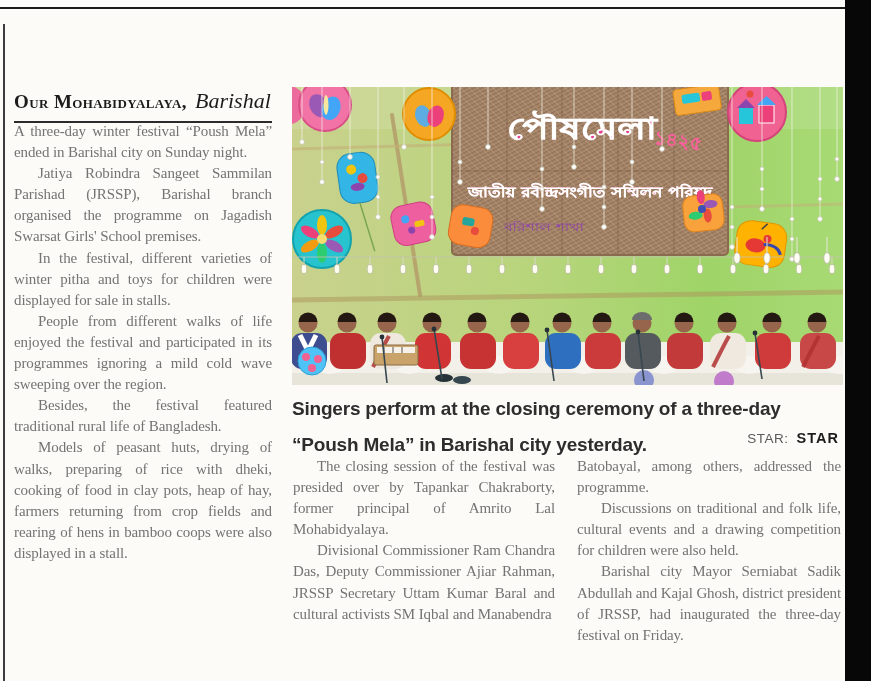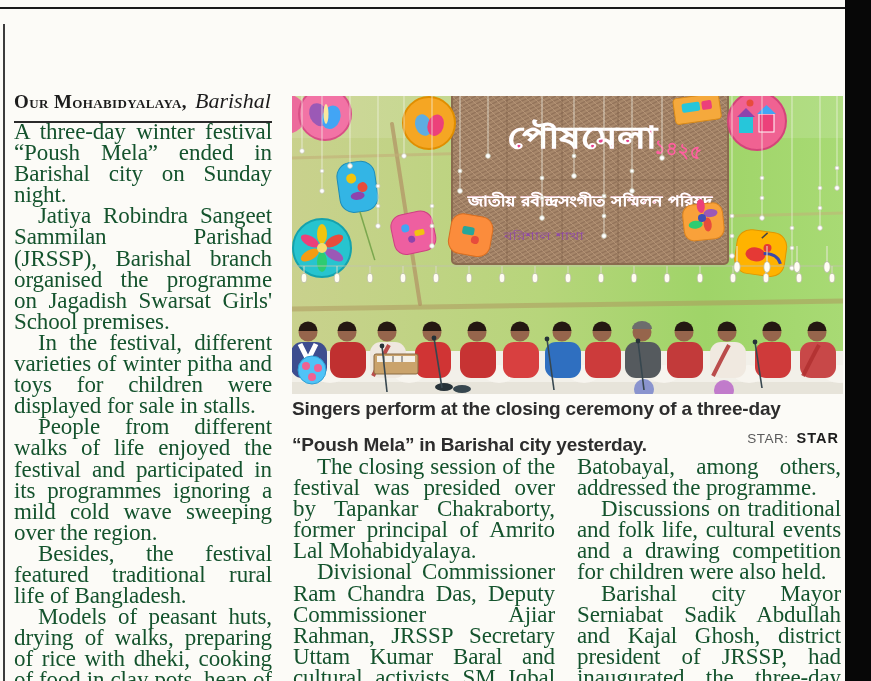--- a/index.html
+++ b/index.html
@@ -8,27 +8,27 @@
   .top-rule{position:absolute;left:0;top:7px;width:845px;height:2px;background:#1a1a1a;}
   .left-rule{position:absolute;left:3px;top:24px;width:2px;height:657px;background:#3c3c3c;}
   .scan-strip{position:absolute;left:845px;top:0;width:26px;height:681px;background:#070707;}
   .headline{position:absolute;left:11px;top:13px;width:834px;font-size:60px;line-height:1.05;
             font-weight:400;letter-spacing:-0.5px;white-space:nowrap;color:#1d1d1d;}
   .byline{position:absolute;left:14px;top:88px;width:258px;border-bottom:2px solid #2b2b2b;
           padding-bottom:7px;}
   .byline .who{font-variant:small-caps;font-weight:bold;font-size:19px;letter-spacing:.4px;}
   .byline .where{font-style:italic;font-size:22px;margin-left:4px;}
   .col{position:absolute;overflow:hidden;}
-  .col p{margin:0;font-size:23px;line-height:21.1px;text-align:justify;color:#14532d;
+  .col p{margin:0;font-size:15px;line-height:21.1px;text-align:justify;color:#737373;
          letter-spacing:-0.1px;}
   .col p.ind{text-indent:24px;}
   #col1{left:14px;top:121px;width:258px;height:560px;}
   #col2{left:293px;top:456px;width:262px;height:225px;}
   #col3{left:577px;top:456px;width:264px;height:225px;}
-  .photo{position:absolute;left:292px;top:96px;width:455px;height:298px;background:#fef9c3;}
+  .photo{position:absolute;left:292px;top:87px;width:455px;height:298px;background:#fef9c3;}
   .caption{position:absolute;left:292px;top:391px;width:551px;font-family:"Liberation Sans",sans-serif;
            font-weight:bold;font-size:19px;line-height:36px;color:#2d2d2d;letter-spacing:-0.2px;}
   .credit{position:absolute;right:4px;top:28px;font-family:"Liberation Sans",sans-serif;}
   .credit .lbl{font-size:13.5px;color:#5a5a5a;font-weight:400;letter-spacing:.5px;}
   .credit .val{font-size:14.5px;color:#1c1c1c;font-weight:bold;letter-spacing:1px;margin-left:3px;}
 </style>
 </head>
 <body>
 
 <div class="page">

